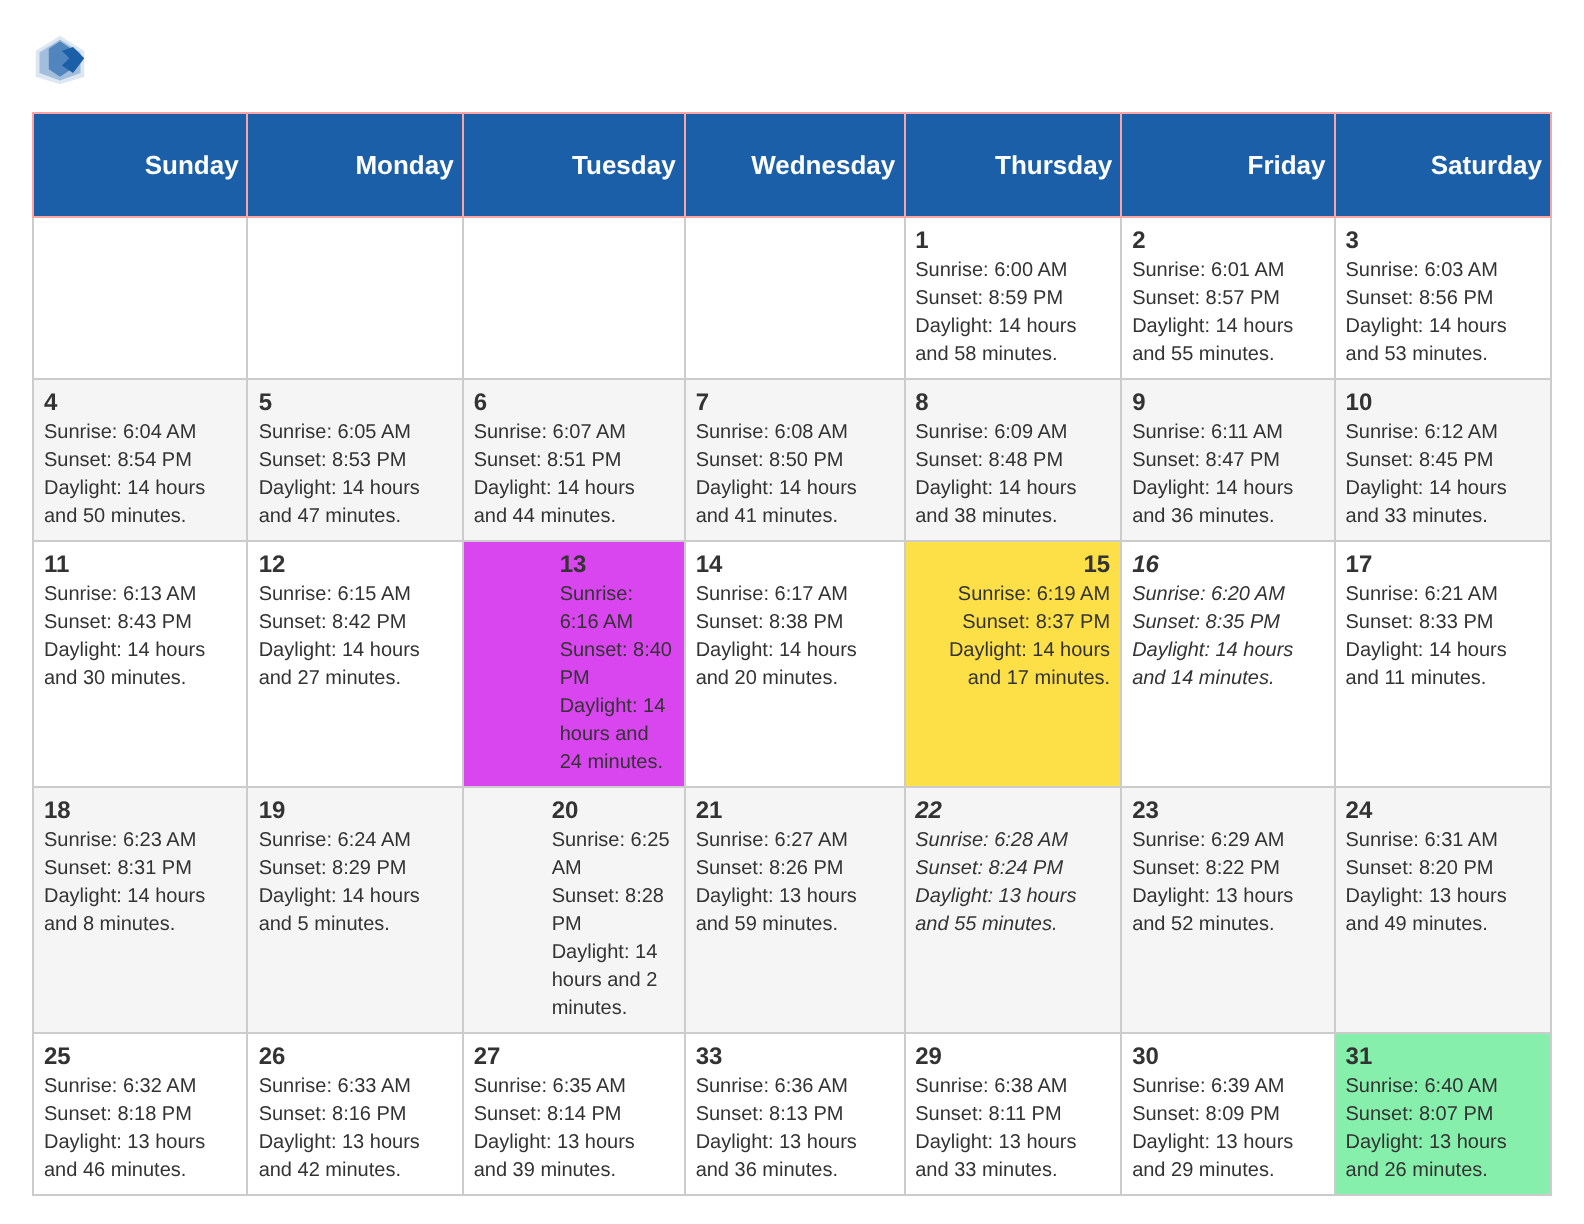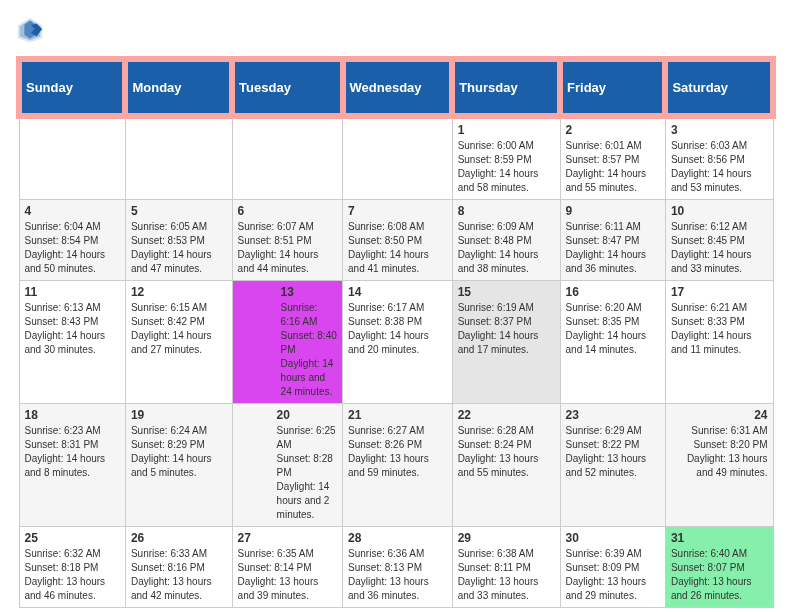--- a/index.html
+++ b/index.html
@@ -48,24 +48,24 @@
       color: #555;
     }
     .calendar {
       width: 100%;
       border-collapse: collapse;
       border: 1px solid #ccc;
     }
     .calendar th {
       background-color: #1a5fa8;
       color: #fff;
-      text-align: left;
+      text-align: right;
       padding: 18px 4px;
       font-size: 13px;
-      border: 6px solid #fca5a5;
+      border: 1px solid #fca5a5;
     }
     .calendar td {
       vertical-align: top;
       padding: 4px 5px;
       border: 1px solid #ccc;
       font-size: 10.5px;
       color: #333;
       width: 113px;
       min-height: 80px;
       background: #fff;
@@ -182,25 +182,25 @@
           <div class="day-info">Sunrise: 6:15 AM<br>Sunset: 8:42 PM<br>Daylight: 14 hours and 27 minutes.</div>
         </td>
         <td style="background: #d946ef; padding-left: 48px;">
           <span class="day-num">13</span>
           <div class="day-info">Sunrise: 6:16 AM<br>Sunset: 8:40 PM<br>Daylight: 14 hours and 24 minutes.</div>
         </td>
         <td style="background: rgb(255, 255, 255);">
           <span class="day-num">14</span>
           <div class="day-info">Sunrise: 6:17 AM<br>Sunset: 8:38 PM<br>Daylight: 14 hours and 20 minutes.</div>
         </td>
-        <td style="background: #e5e5e5;">
+        <td style="background: #fde047; text-align: right;">
           <span class="day-num">15</span>
           <div class="day-info">Sunrise: 6:19 AM<br>Sunset: 8:37 PM<br>Daylight: 14 hours and 17 minutes.</div>
         </td>
-        <td style="background: rgb(255, 255, 255);">
+        <td style="background: rgb(255, 255, 255); font-style: italic;">
           <span class="day-num">16</span>
           <div class="day-info">Sunrise: 6:20 AM<br>Sunset: 8:35 PM<br>Daylight: 14 hours and 14 minutes.</div>
         </td>
         <td style="background: rgb(255, 255, 255);">
           <span class="day-num">17</span>
           <div class="day-info">Sunrise: 6:21 AM<br>Sunset: 8:33 PM<br>Daylight: 14 hours and 11 minutes.</div>
         </td>
       </tr>
       <tr>
         <td style="background: rgb(245, 245, 245);">
@@ -212,48 +212,48 @@
           <div class="day-info">Sunrise: 6:24 AM<br>Sunset: 8:29 PM<br>Daylight: 14 hours and 5 minutes.</div>
         </td>
         <td style="background: rgb(245, 245, 245); padding-left: 44px;">
           <span class="day-num">20</span>
           <div class="day-info">Sunrise: 6:25 AM<br>Sunset: 8:28 PM<br>Daylight: 14 hours and 2 minutes.</div>
         </td>
         <td style="background: rgb(245, 245, 245);">
           <span class="day-num">21</span>
           <div class="day-info">Sunrise: 6:27 AM<br>Sunset: 8:26 PM<br>Daylight: 13 hours and 59 minutes.</div>
         </td>
-        <td style="background: rgb(245, 245, 245);">
+        <td style="background: rgb(245, 245, 245); font-style: italic;">
           <span class="day-num">22</span>
           <div class="day-info">Sunrise: 6:28 AM<br>Sunset: 8:24 PM<br>Daylight: 13 hours and 55 minutes.</div>
         </td>
         <td style="background: rgb(245, 245, 245);">
           <span class="day-num">23</span>
           <div class="day-info">Sunrise: 6:29 AM<br>Sunset: 8:22 PM<br>Daylight: 13 hours and 52 minutes.</div>
         </td>
-        <td style="background: rgb(245, 245, 245); text-align: right;">
+        <td style="background: rgb(245, 245, 245);">
           <span class="day-num">24</span>
           <div class="day-info">Sunrise: 6:31 AM<br>Sunset: 8:20 PM<br>Daylight: 13 hours and 49 minutes.</div>
         </td>
       </tr>
       <tr>
         <td style="background: rgb(255, 255, 255);">
           <span class="day-num">25</span>
           <div class="day-info">Sunrise: 6:32 AM<br>Sunset: 8:18 PM<br>Daylight: 13 hours and 46 minutes.</div>
         </td>
         <td style="background: rgb(255, 255, 255);">
           <span class="day-num">26</span>
           <div class="day-info">Sunrise: 6:33 AM<br>Sunset: 8:16 PM<br>Daylight: 13 hours and 42 minutes.</div>
         </td>
         <td style="background: rgb(255, 255, 255);">
           <span class="day-num">27</span>
           <div class="day-info">Sunrise: 6:35 AM<br>Sunset: 8:14 PM<br>Daylight: 13 hours and 39 minutes.</div>
         </td>
         <td style="background: rgb(255, 255, 255);">
-          <span class="day-num">28</span>
+          <span class="day-num">33</span>
           <div class="day-info">Sunrise: 6:36 AM<br>Sunset: 8:13 PM<br>Daylight: 13 hours and 36 minutes.</div>
         </td>
         <td style="background: rgb(255, 255, 255); margin-left: 28px;">
           <span class="day-num">29</span>
           <div class="day-info">Sunrise: 6:38 AM<br>Sunset: 8:11 PM<br>Daylight: 13 hours and 33 minutes.</div>
         </td>
         <td style="background: rgb(255, 255, 255); margin-left: 28px;">
           <span class="day-num">30</span>
           <div class="day-info">Sunrise: 6:39 AM<br>Sunset: 8:09 PM<br>Daylight: 13 hours and 29 minutes.</div>
         </td>

